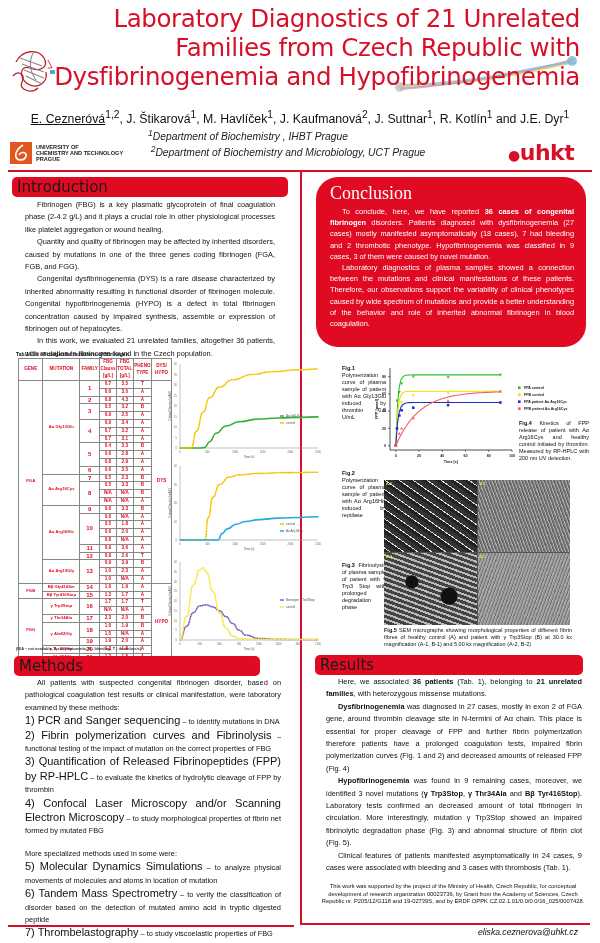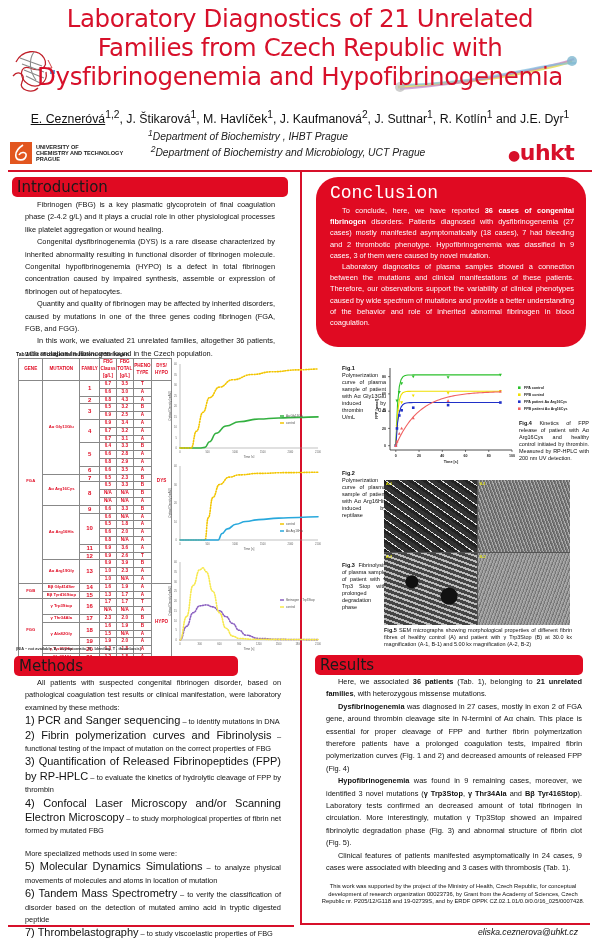--- a/index.html
+++ b/index.html
@@ -1,19 +1,19 @@
 <!DOCTYPE html>
 <html><head>
 <meta charset="utf-8">
 <style>
   * { box-sizing: border-box; margin: 0; padding: 0; }
   html, body { width: 600px; height: 943px; background: #ffffff; overflow: hidden; }
   body { position: relative; font-family: "Liberation Sans", sans-serif; color: #111; }
 
-  .title { position: absolute; left: 20px; top: 4px; width: 560px; text-align: center; color: #d7102a; font-family: "DejaVu Sans", sans-serif; font-size: 24.5px; line-height: 29px; font-weight: normal; letter-spacing: -0.4px; }
+  .title { position: absolute; left: 20px; top: 4px; width: 560px; text-align: right; color: #d7102a; font-family: "DejaVu Sans", sans-serif; font-size: 24.5px; line-height: 29px; font-weight: normal; letter-spacing: -0.4px; }
   .mol-left { position: absolute; left: 8px; top: 42px; width: 50px; height: 56px; }
   .mol-right { position: absolute; left: 390px; top: 55px; width: 190px; height: 40px; }
 
   .authors { position: absolute; left: 0; top: 109px; width: 600px; text-align: center; font-size: 12.3px; color: #111; }
   .authors .first { text-decoration: underline; }
   .affil { position: absolute; left: 0; width: 496px; text-align: center; font-style: italic; font-size: 10.3px; color: #222; }
   .affil1 { top: 128px; }
   .affil2 { top: 144px; left: 40px; }
 
   .uct-logo { position: absolute; left: 10px; top: 142px; display: flex; align-items: center; }
@@ -22,29 +22,29 @@
   .uhkt-logo { position: absolute; left: 508px; top: 140px; font-size: 22px; font-weight: bold; color: #d7102a; font-family: "DejaVu Sans", sans-serif; letter-spacing: -0.5px; }
 
   .hline-top { position: absolute; left: 8px; top: 170px; width: 584px; height: 2px; background: #d7102a; }
   .vline { position: absolute; left: 300px; top: 170px; width: 2px; height: 630px; background: #d7102a; }
   .hline-bot { position: absolute; left: 8px; top: 925px; width: 286px; height: 2px; background: #d7102a; }
   .hline-bot2 { position: absolute; left: 300px; top: 923px; width: 290px; height: 2px; background: #d7102a; }
   .vline-bot { position: absolute; left: 300px; top: 655px; width: 2px; height: 270px; background: #d7102a; }
 
   .sec-head { position: absolute; height: 20px; background: #e00a22; border-radius: 5px; color: #1a1a1a; font-size: 15px; line-height: 20px; padding-left: 5px; font-family: "DejaVu Sans", sans-serif; }
   .intro-head { left: 12px; top: 177px; width: 276px; }
-  .methods-head { left: 14px; top: 656px; width: 224px; }
+  .methods-head { left: 14px; top: 656px; width: 246px; }
   .results-head { left: 315px; top: 655px; width: 268px; }
 
   .text { position: absolute; font-size: 7.4px; line-height: 12.4px; text-align: justify; color: #111; }
   .text p { text-indent: 12px; }
   .intro-text { left: 25px; top: 199px; width: 250px; }
 
   .conclusion { position: absolute; left: 316px; top: 177px; width: 270px; height: 170px; background: #e00a22; border-radius: 22px; color: #fff; padding: 6px 12px 0 14px; }
-  .conclusion h2 { font-size: 18px; font-weight: normal; font-family: Liberation Mono, monospace; color: #fff; margin-bottom: 2px; }
+  .conclusion h2 { font-size: 18px; font-weight: normal; font-family: Liberation Serif, serif; color: #fff; margin-bottom: 2px; }
   .conclusion p { font-size: 7.4px; line-height: 11.2px; text-align: justify; text-indent: 12px; }
 
   .tab-caption { position: absolute; left: 16px; top: 351px; font-size: 5px; font-weight: bold; color: #111; }
   table.fbg { position: absolute; left: 18px; top: 358px; width: 154px; border-collapse: collapse; font-size: 4.6px; color: #e00a22; font-weight: bold; text-align: center; }
   table.fbg th, table.fbg td { border: 0.5px solid #888; padding: 0; line-height: 6.8px; }
   table.fbg th { height: 22px; }
   .tab-note { position: absolute; left: 16px; top: 646px; font-size: 3.9px; font-weight: bold; color: #333; }
 
   .chart { position: absolute; }
   .fig-cap { position: absolute; font-size: 5.5px; line-height: 7px; text-align: justify; color: #111; }
@@ -122,22 +122,22 @@
 
 <div class="hline-top"></div>
 <div class="vline"></div>
 <div class="vline-bot"></div>
 <div class="hline-bot"></div>
 <div class="hline-bot2"></div>
 
 <div class="sec-head intro-head">Introduction</div>
 <div class="text intro-text">
   <p>Fibrinogen (FBG) is a key plasmatic glycoprotein of final coagulation phase (2-4.2 g/L) and it plays a crucial role in other physiological processes like platelet aggregation or wound healing.</p>
+  <p>Quantity and quality of fibrinogen may be affected by inherited disorders, caused by mutations in one of the three genes coding fibrinogen (FGA, FGB, and FGG).</p>
   <p>Congenital dysfibrinogenemia (DYS) is a rare disease characterized by inherited abnormality resulting in functional disorder of fibrinogen molecule.  Congenital hypofibrinogenemia (HYPO) is a defect in total fibrinogen concentration caused by impaired synthesis, assemble or expression of fibrinogen out of hepatocytes.</p>
-  <p>Quantity and quality of fibrinogen may be affected by inherited disorders, caused by mutations in one of the three genes coding fibrinogen (FGA, FGB, and FGG).</p>
   <p>In this work, we evaluated 21 unrelated families, altogether 36 patients, with mutation in fibrinogen found in the Czech population.</p>
 </div>
 
 <div class="conclusion">
   <h2>Conclusion</h2>
   <p><span>To conclude, here, we have reported </span><b>36 cases of congenital fibrinogen</b><span> disorders. Patients diagnosed with dysfibrinogenemia (27 cases) mostly manifested asymptomatically (18 cases), 7 had bleeding and 2 thrombotic phenotype. Hypofibrinogenemia was classified in 9 cases, 3 of them were caused by novel mutation.</span></p>
   <p>Laboratory diagnostics of plasma samples showed a connection between the mutations and clinical manifestations of these patients. Therefore, our observations support the variability of clinical phenotypes caused by wide spectrum of mutations and provide a better understanding of the behavior and role of inherited abnormal fibrinogen in blood coagulation.</p>
 </div>
 
 <div class="tab-caption">Tab.1 List of congenital mutations of fibrinogen</div>

